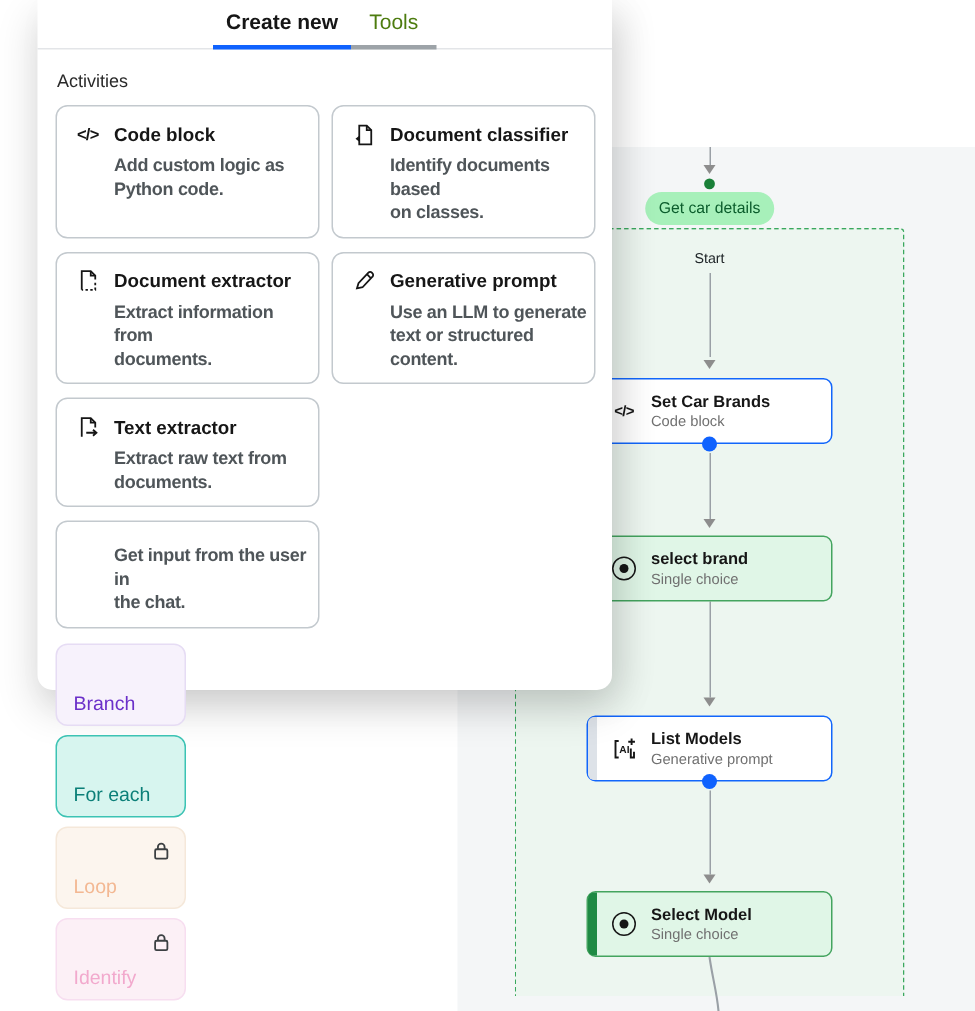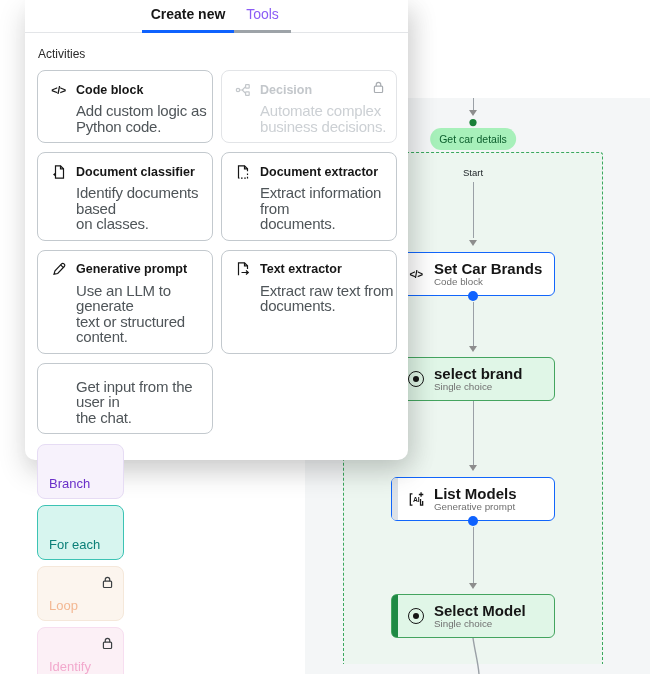--- a/index.html
+++ b/index.html
@@ -18,43 +18,43 @@
   .start-label{position:absolute;top:167px;left:473px;transform:translateX(-50%);font-size:9.5px;color:#21272a;}
 
   .node{position:absolute;left:391px;width:164px;height:44px;border-radius:6px;display:flex;align-items:center;
     gap:9px;padding-left:15px;box-sizing:border-box;z-index:2;}
   .node::before{content:'';position:absolute;left:0;top:0;bottom:0;width:6px;border-radius:4px 0 0 4px;}
   .node.code{background:#fff;border:1.6px solid #1266fb;}
   .node.code::before{background:#dde2e8;}
   .node.choice{background:#e0f6e7;border:1.4px solid #44a45f;}
   .node.choice::before{background:#1f8a44;}
   .node-icon{width:18px;height:18px;display:flex;align-items:center;justify-content:center;color:#161616;flex:none;}
-  .node-title{font-size:15px;font-weight:700;color:#161616;line-height:13px;white-space:nowrap;}
+  .node-title{font-size:11px;font-weight:700;color:#161616;line-height:13px;white-space:nowrap;}
   .node-sub{font-size:9.8px;color:#707070;margin-top:1px;white-space:nowrap;}
   .port-dot{position:absolute;left:468px;width:10px;height:10px;border-radius:50%;background:#0f62fe;z-index:4;}
   .code-glyph{font-size:10px;font-weight:700;letter-spacing:-0.5px;color:#161616;white-space:nowrap;}
   .radio{width:14px;height:14px;border:1.6px solid #161616;border-radius:50%;display:flex;align-items:center;justify-content:center;}
   .radio::after{content:'';width:6px;height:6px;border-radius:50%;background:#161616;}
   .tail-svg{position:absolute;left:468px;top:638px;}
 
   
   .panel{position:absolute;left:0;top:0;width:383px;height:460px;background:#fff;z-index:10;
     border-radius:0 0 10px 10px;box-shadow:0 12px 28px rgba(0,0,0,.16),10px 6px 24px rgba(0,0,0,.07);margin-left:25px;}
   .tabbar{position:relative;height:33px;border-bottom:1px solid #e3e5e8;display:flex;padding-left:117px;box-sizing:border-box;}
   .tab{height:33px;box-sizing:border-box;text-align:center;font-size:14px;line-height:29px;border-bottom:3px solid transparent;cursor:pointer;}
   .tab.active{width:92px;font-weight:700;color:#161616;border-bottom-color:#0f62fe;}
-  .tab.inactive{width:57px;color:#8b5cf6;border-bottom-color:#9da3a8;}
+  .tab.inactive{width:57px;color:#4d7c0f;border-bottom-color:#9da3a8;}
   .panel-body{padding:7px 11px 0 12px;}
   .section-label{font-size:12px;color:#2a2a2a;margin:7px 0 9px 1px;}
   .cards{display:grid;grid-template-columns:176px 176px;gap:9px 8px;}
   .card{position:relative;border:1px solid #c3c9ce;border-radius:8px;padding:10px 2px 8px 12px;box-sizing:border-box;background:#fff;min-height:62px;cursor:pointer;}
   .card-head{display:flex;gap:9px;align-items:center;}
   .card-icon{width:17px;height:17px;color:#161616;flex:none;display:flex;align-items:center;justify-content:center;}
   .card-title{font-size:12.5px;font-weight:700;color:#161616;white-space:nowrap;}
-  .card-desc{font-size:15px;letter-spacing:-0.2px;color:#4f5559;line-height:15.5px;margin:5px 0 0 26px;white-space:pre-line;}
+  .card-desc{font-size:12px;letter-spacing:-0.2px;color:#4f5559;line-height:15.5px;margin:5px 0 0 26px;white-space:pre-line;font-weight:bold;}
   .card.disabled{border-color:#e2e4e7;cursor:default;}
   .card.disabled .card-title{color:#c3c7cb;}
   .card.disabled .card-desc{color:#ccd0d4;}
   .card.disabled .card-icon{color:#c3c7cb;}
   .lock{position:absolute;top:9px;right:11px;color:#3c4043;}
   .card.disabled .lock{color:#a9adb2;}
   .col1{grid-column:1;}
 
   .flow-row{display:flex;gap:6px;margin-top:10px;flex-direction:column;}
   .fcard{position:relative;width:87px;height:55px;border-radius:8px;box-sizing:border-box;padding:10px 11px;border:1px solid;cursor:pointer;}
@@ -172,41 +172,20 @@
           <div class="card-head">
             <span class="card-icon">
                 <span class="code-glyph" style="font-size:11px;">&lt;/&gt;</span>
               </span>
             <span class="card-title">Code block</span>
           </div>
           <div class="card-desc">Add custom logic as
 Python code.</div>
         </div>
 
-        <div class="card disabled">
-          <div class="card-head">
-            <span class="card-icon">
-              <svg width="16" height="16" viewBox="0 0 16 16" fill="none" stroke="currentColor" stroke-width="1.2">
-                <circle cx="3" cy="8" r="1.7"></circle>
-                  <path d="M4.7 8h2.6M7.3 8l3-3.2M7.3 8l3 3.2"></path>
-                <rect x="10.6" y="2.6" width="3.6" height="3.6" rx="0.5"></rect>
-                  <rect x="10.6" y="9.8" width="3.6" height="3.6" rx="0.5"></rect>
-              </svg>
-            </span>
-            <span class="card-title">Decision</span>
-          </div>
-          <div class="card-desc">Automate complex
-business decisions.</div>
-          <span class="lock">
-            <svg width="13" height="14" viewBox="0 0 14 15" fill="none" stroke="currentColor" stroke-width="1.3">
-              <rect x="2.6" y="6.6" width="8.8" height="6.8" rx="1"></rect>
-                <path d="M4.6 6.6V4.9a2.4 2.4 0 0 1 4.8 0v1.7"></path>
-            </svg>
-          </span>
-        </div>
 
         <div class="card">
           <div class="card-head">
             <span class="card-icon">
               <svg width="16" height="16" viewBox="0 0 16 16" fill="none" stroke="currentColor" stroke-width="1.2">
                 <path d="M4.5 1.8h5l3 3v9.4H4.5z"></path>
                   <path d="M9.5 1.8v3h3"></path>
                 <path d="M2 10.5l2.5-2v4z" fill="currentColor" stroke="none"></path>
               </svg>
             </span>

